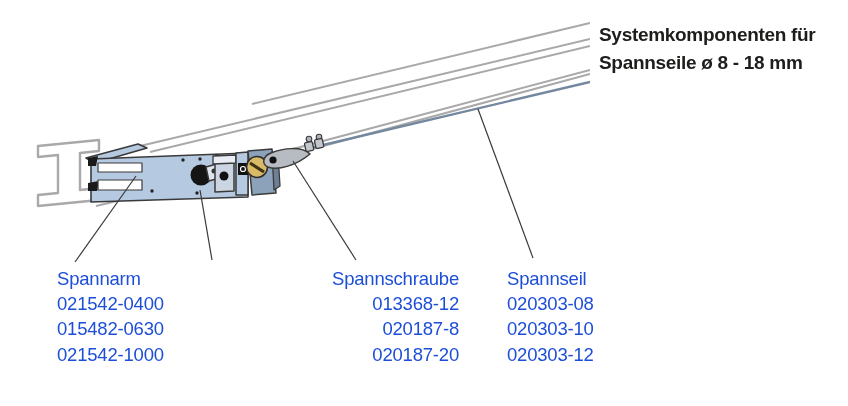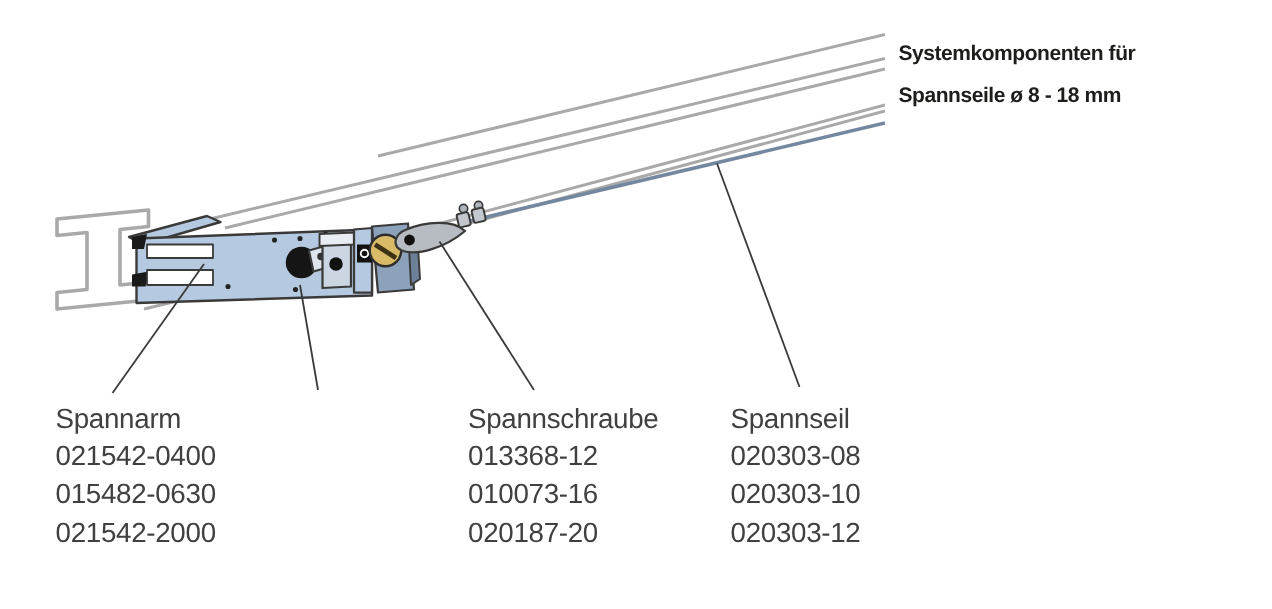--- a/index.html
+++ b/index.html
@@ -3,30 +3,30 @@
 <meta charset="utf-8">
 <style>
   html,body{margin:0;padding:0;background:#fff;}
   .page{
     position:relative;width:848px;height:406px;background:#ffffff;overflow:hidden;
     font-family:"Liberation Sans","DejaVu Sans",sans-serif;color:#1d1d1b;
   }
   .diagram{position:absolute;left:0;top:0;}
   .title{
     position:absolute;left:599px;top:21px;width:245px;
-    font-size:14px;font-weight:bold;line-height:28px;letter-spacing:-0.3px;
+    font-size:19px;font-weight:bold;line-height:28px;letter-spacing:-0.3px;
     color:#1d1d1b;white-space:nowrap;
   }
   .col{
     position:absolute;top:266px;font-size:18.5px;line-height:25.2px;
-    letter-spacing:-0.2px;color:#404040;white-space:nowrap;
+    letter-spacing:-0.2px;color:#1d4ed8;white-space:nowrap;margin-left:20px;
   }
   .col-spannarm{left:37px;}
   .col-spannbock{left:171px;}
-  .col-spannschraube{left:312px;}
+  .col-spannschraube{left:312px;text-align:right;}
   .col-spannseil{left:487px;}
 </style>
 </head>
 <body>
 
 <div class="page">
 
   <svg class="diagram" width="590" height="270" viewBox="0 0 590 270">
 
     <g stroke="#a9a9a9" stroke-width="2" fill="none">
@@ -96,28 +96,28 @@
 
   <div class="title">
     <div>Systemkomponenten für</div>
     <div>Spannseile ø 8 - 18 mm</div>
   </div>
 
   <div class="col col-spannarm">
     <div>Spannarm</div>
     <div>021542-0400</div>
     <div>015482-0630</div>
-    <div>021542-2000</div>
+    <div>021542-1000</div>
   </div>
 
 
   <div class="col col-spannschraube">
     <div>Spannschraube</div>
     <div>013368-12</div>
-    <div>010073-16</div>
+    <div>020187-8</div>
     <div>020187-20</div>
   </div>
 
   <div class="col col-spannseil">
     <div>Spannseil</div>
     <div>020303-08</div>
     <div>020303-10</div>
     <div>020303-12</div>
   </div>
 

